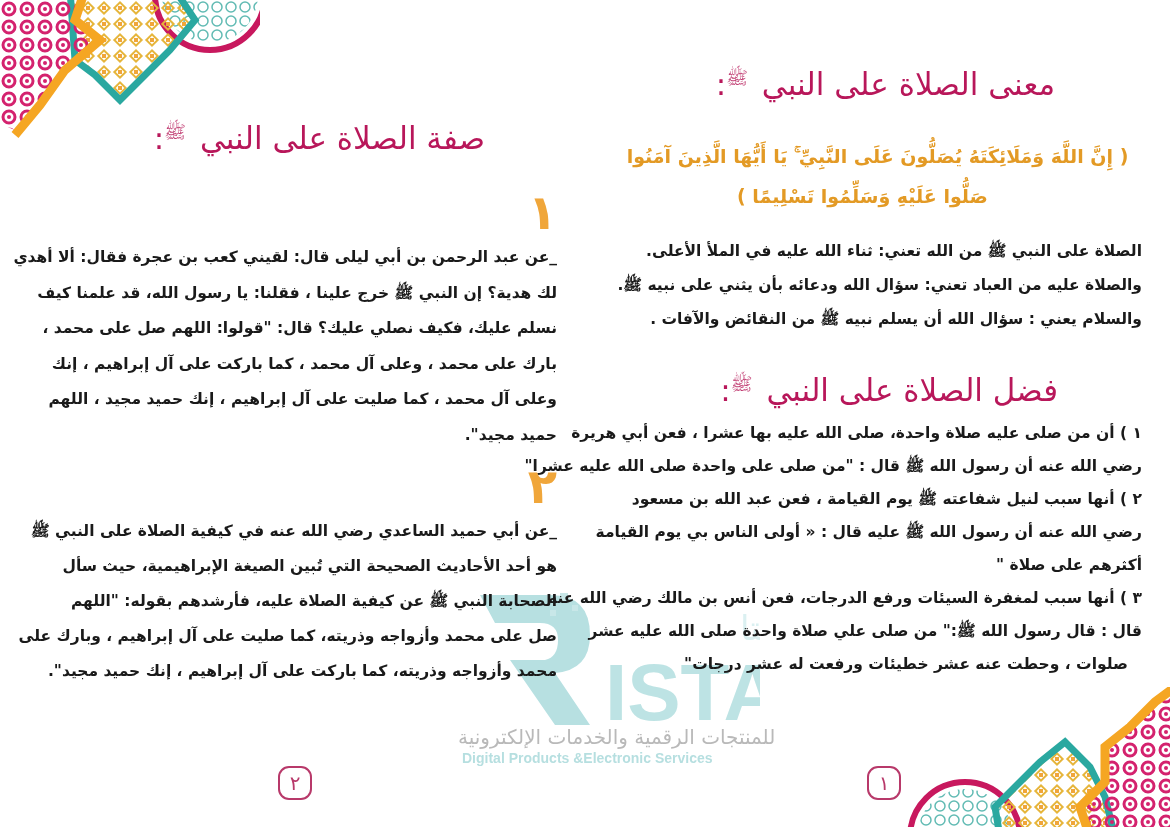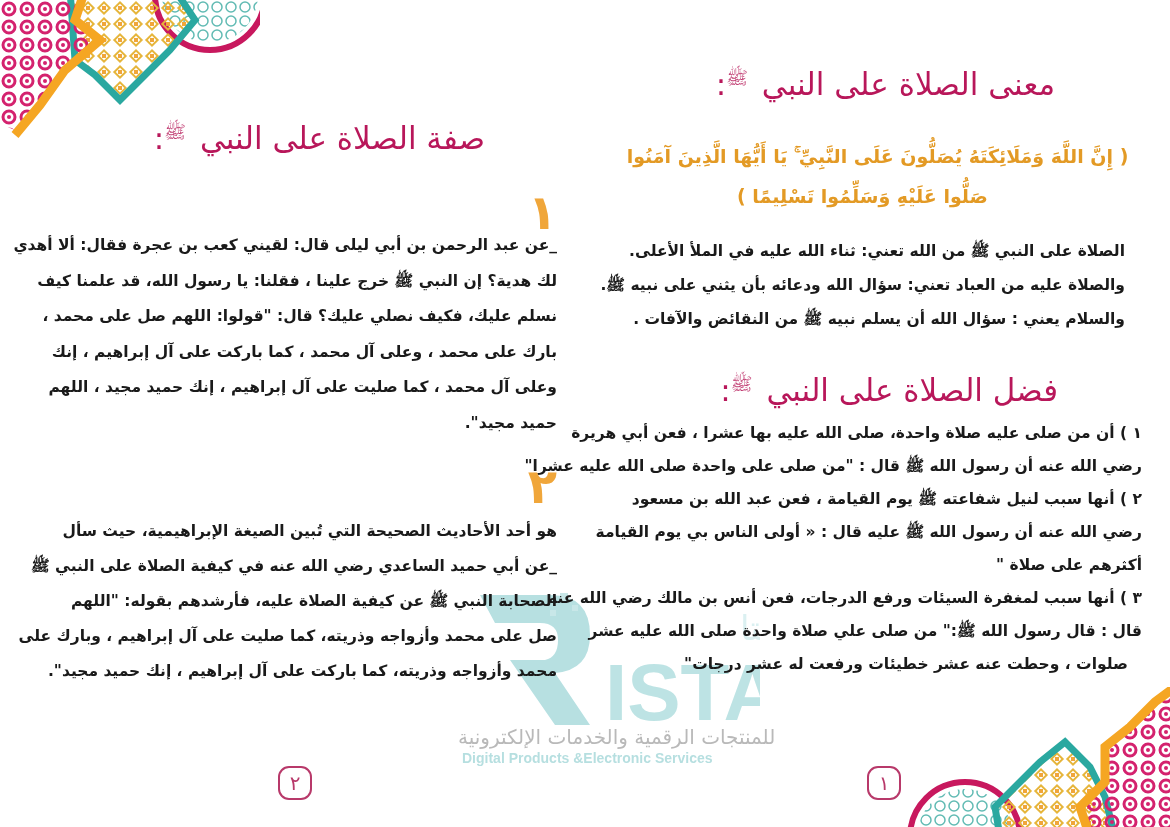--- a/index.html
+++ b/index.html
@@ -113,21 +113,21 @@
   <div class="title" style="right:115px; top:52px;">
     <span>معنى الصلاة على النبي</span>
     <span class="saw">ﷺ</span><span class="colon">:</span>
   </div>
 
   <div class="verse">
     <span class="line" style="display:block">( إِنَّ اللَّهَ وَمَلَائِكَتَهُ يُصَلُّونَ عَلَى النَّبِيِّ ۚ يَا أَيُّهَا الَّذِينَ آمَنُوا</span>
     <span class="line" style="display:block; padding-right:30px;">صَلُّوا عَلَيْهِ وَسَلِّمُوا تَسْلِيمًا )</span>
   </div>
 
-  <div class="para" style="right:45px; top:220px;">
+  <div class="para" style="right:28px; top:220px;">
     <span class="line">الصلاة على النبي ﷺ من الله تعني: ثناء الله عليه في الملأ الأعلى.</span>
     <span class="line">والصلاة عليه من العباد تعني: سؤال الله ودعائه بأن يثني على نبيه ﷺ.</span>
     <span class="line">والسلام يعني : سؤال الله أن يسلم نبيه ﷺ من النقائض والآفات .</span>
   </div>
 
   <div class="title" style="right:112px; top:358px;">
     <span>فضل الصلاة على النبي</span>
     <span class="saw">ﷺ</span><span class="colon">:</span>
   </div>
 
@@ -146,33 +146,33 @@
 </div>
 
 <div class="page page-left">
   <div class="title" style="right:100px; top:106px;">
     <span>صفة الصلاة على النبي</span>
     <span class="saw">ﷺ</span><span class="colon">:</span>
   </div>
 
   <div class="big-num" style="right:28px; top:170px;">١</div>
 
-  <div class="para" style="right:28px; top:214px; line-height:35.5px;">
+  <div class="para" style="right:28px; top:226px; line-height:35.5px;">
     <span class="line">_عن عبد الرحمن بن أبي ليلى قال: لقيني كعب بن عجرة فقال: ألا أهدي</span>
     <span class="line">لك هدية؟ إن النبي ﷺ خرج علينا ، فقلنا: يا رسول الله، قد علمنا كيف</span>
     <span class="line">نسلم عليك، فكيف نصلي عليك؟ قال: "قولوا: اللهم صل على محمد ،</span>
     <span class="line">بارك على محمد ، وعلى آل محمد ، كما باركت على آل إبراهيم ، إنك</span>
     <span class="line">وعلى آل محمد ، كما صليت على آل إبراهيم ، إنك حميد مجيد ، اللهم</span>
     <span class="line">حميد مجيد".</span>
   </div>
 
   <div class="big-num" style="right:28px; top:444px;">٢</div>
 
   <div class="para" style="right:28px; top:500px; line-height:35px;">
+    <span class="line">_عن أبي حميد الساعدي رضي الله عنه في كيفية الصلاة على النبي ﷺ</span>
     <span class="line">هو أحد الأحاديث الصحيحة التي تُبين الصيغة الإبراهيمية، حيث سأل</span>
-    <span class="line">_عن أبي حميد الساعدي رضي الله عنه في كيفية الصلاة على النبي ﷺ</span>
     <span class="line">الصحابة النبي ﷺ عن كيفية الصلاة عليه، فأرشدهم بقوله: "اللهم</span>
     <span class="line">صل على محمد وأزواجه وذريته، كما صليت على آل إبراهيم ، وبارك على</span>
     <span class="line">محمد وأزواجه وذريته، كما باركت على آل إبراهيم ، إنك حميد مجيد".</span>
   </div>
 
   <div class="page-num" style="left:278px;">٢</div>
 </div>
 
 </body></html>

